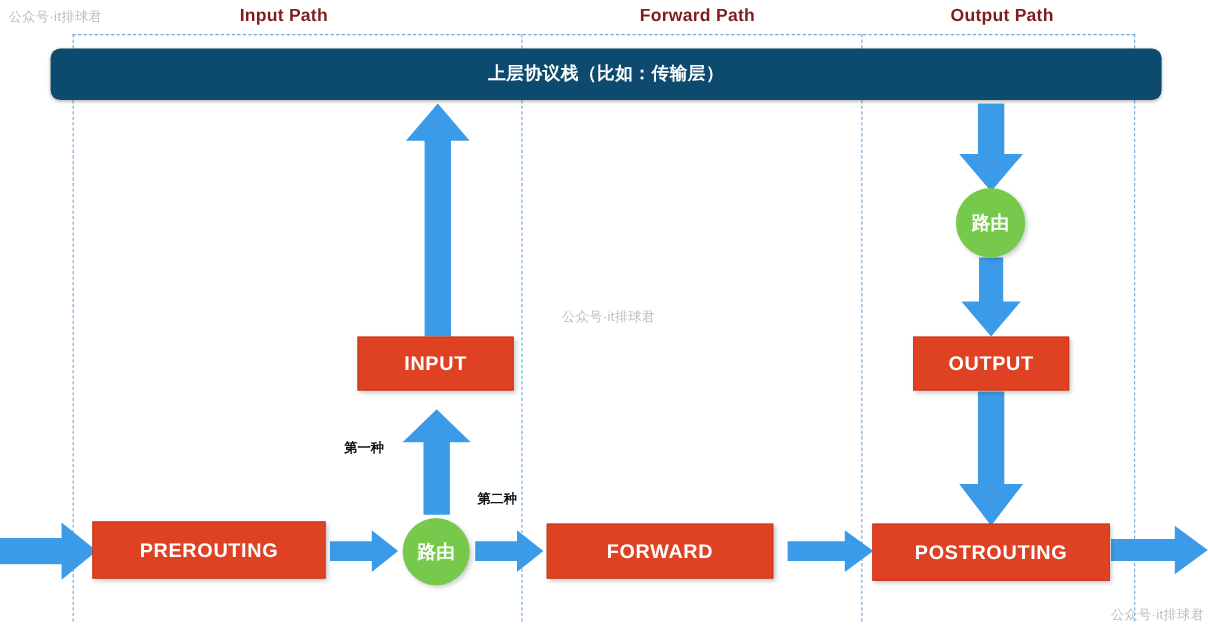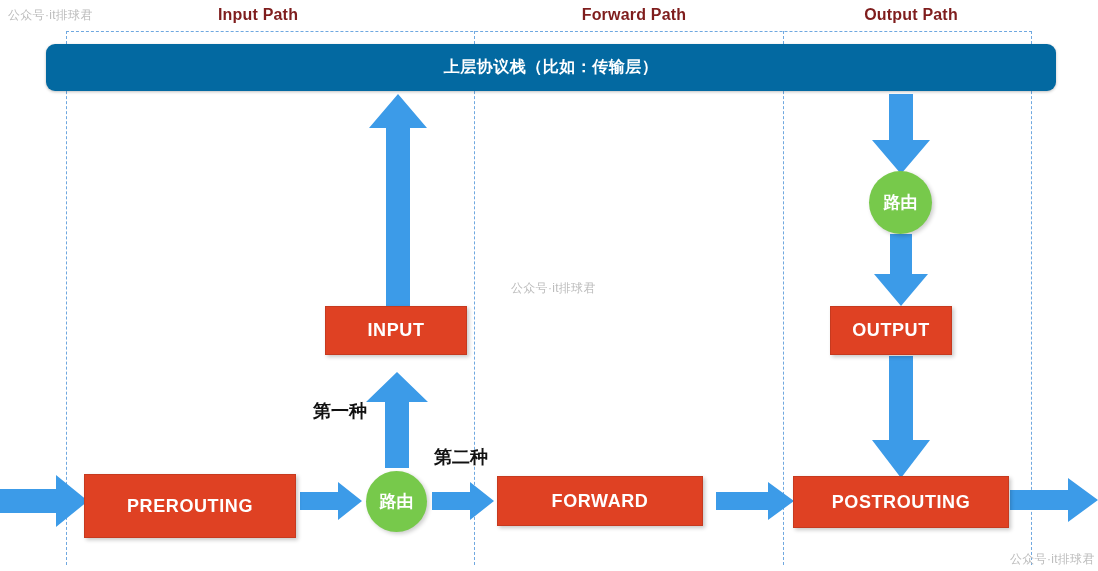--- a/index.html
+++ b/index.html
@@ -38,21 +38,21 @@
     top:31px;
     width:0;height:534px;
     border-left:1px dashed #6fa8e0;
   }
 
   
   .banner{
     position:absolute;
     left:46px;top:44px;
     width:1010px;height:47px;
-    background:#0369a1;
+    background:#0c4a6e;
     border-radius:9px;
     box-shadow:0 1px 3px rgba(0,0,0,.25);
     display:flex;align-items:center;justify-content:center;
     color:#ffffff;
     font-size:16px;
     font-weight:bold;
     letter-spacing:0.5px;
   }
 
   
@@ -82,21 +82,21 @@
     font-weight:bold;
   }
 
   
   .arrow{position:absolute;}
   .arrow svg{display:block;overflow:visible;}
 
   
   .note{
     position:absolute;
-    font-size:18px;
+    font-size:12px;
     font-weight:bold;
     color:#111111;
     white-space:nowrap;
   }
 
   
   .watermark{
     position:absolute;
     font-size:12px;
     color:#bcbcbc;
@@ -174,33 +174,33 @@
       <polygon points="16,0 38,0 38,40 54,40 27,72 0,40 16,40" fill="#3c9be8"></polygon>
     </svg>
   </div>
 
   <div class="arrow" style="left:872px;top:356px;">
     <svg width="58" height="122" viewBox="0 0 58 122">
       <polygon points="17,0 41,0 41,84 58,84 29,122 0,84 17,84" fill="#3c9be8"></polygon>
     </svg>
   </div>
 
-  <div class="chain-box" style="left:84px;top:474px;width:212px;height:64px;">
+  <div class="chain-box" style="left:84px;top:474px;width:212px;height:52px;">
     <span>PREROUTING</span>
   </div>
 
   <div class="chain-box" style="left:325px;top:306px;width:142px;height:49px;justify-content:center;">
     <span>INPUT</span>
   </div>
 
   <div class="chain-box" style="left:497px;top:476px;width:206px;height:50px;">
     <span>FORWARD</span>
   </div>
 
-  <div class="chain-box" style="left:830px;top:306px;width:122px;height:49px;">
+  <div class="chain-box" style="left:830px;top:306px;width:142px;height:49px;">
     <span>OUTPUT</span>
   </div>
 
   <div class="chain-box" style="left:793px;top:476px;width:216px;height:52px;">
     <span>POSTROUTING</span>
   </div>
 
   <div class="route-circle" style="left:366px;top:471px;width:61px;height:61px;">
     <span>路由</span>
   </div>

